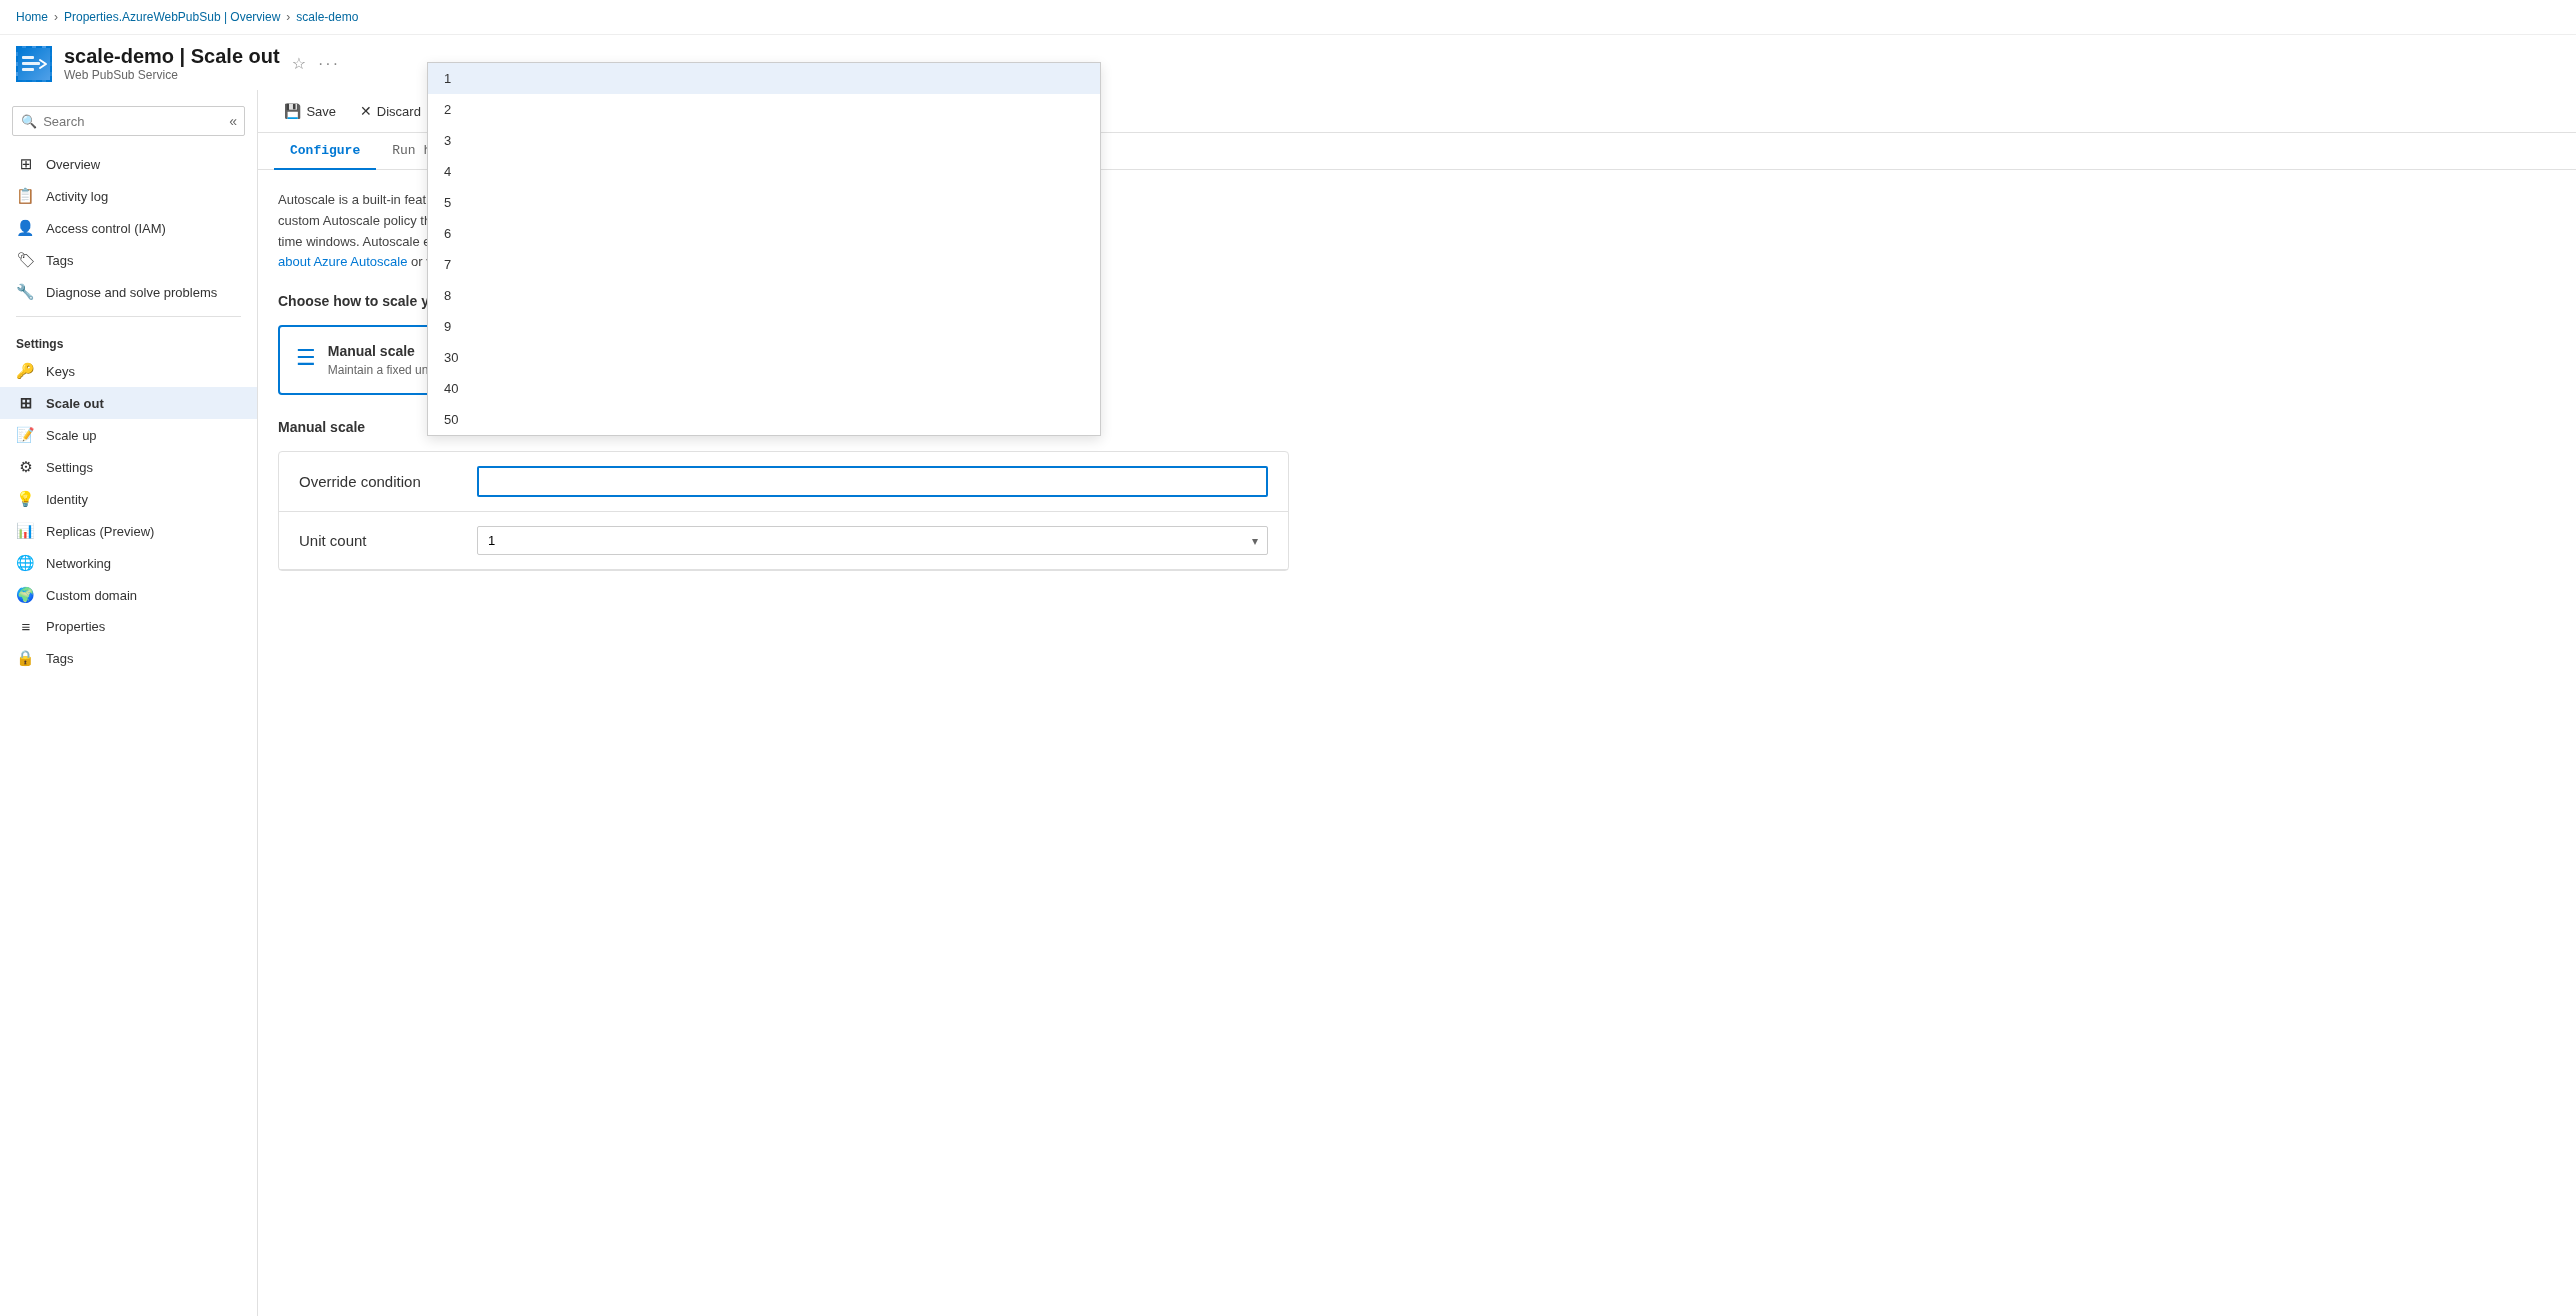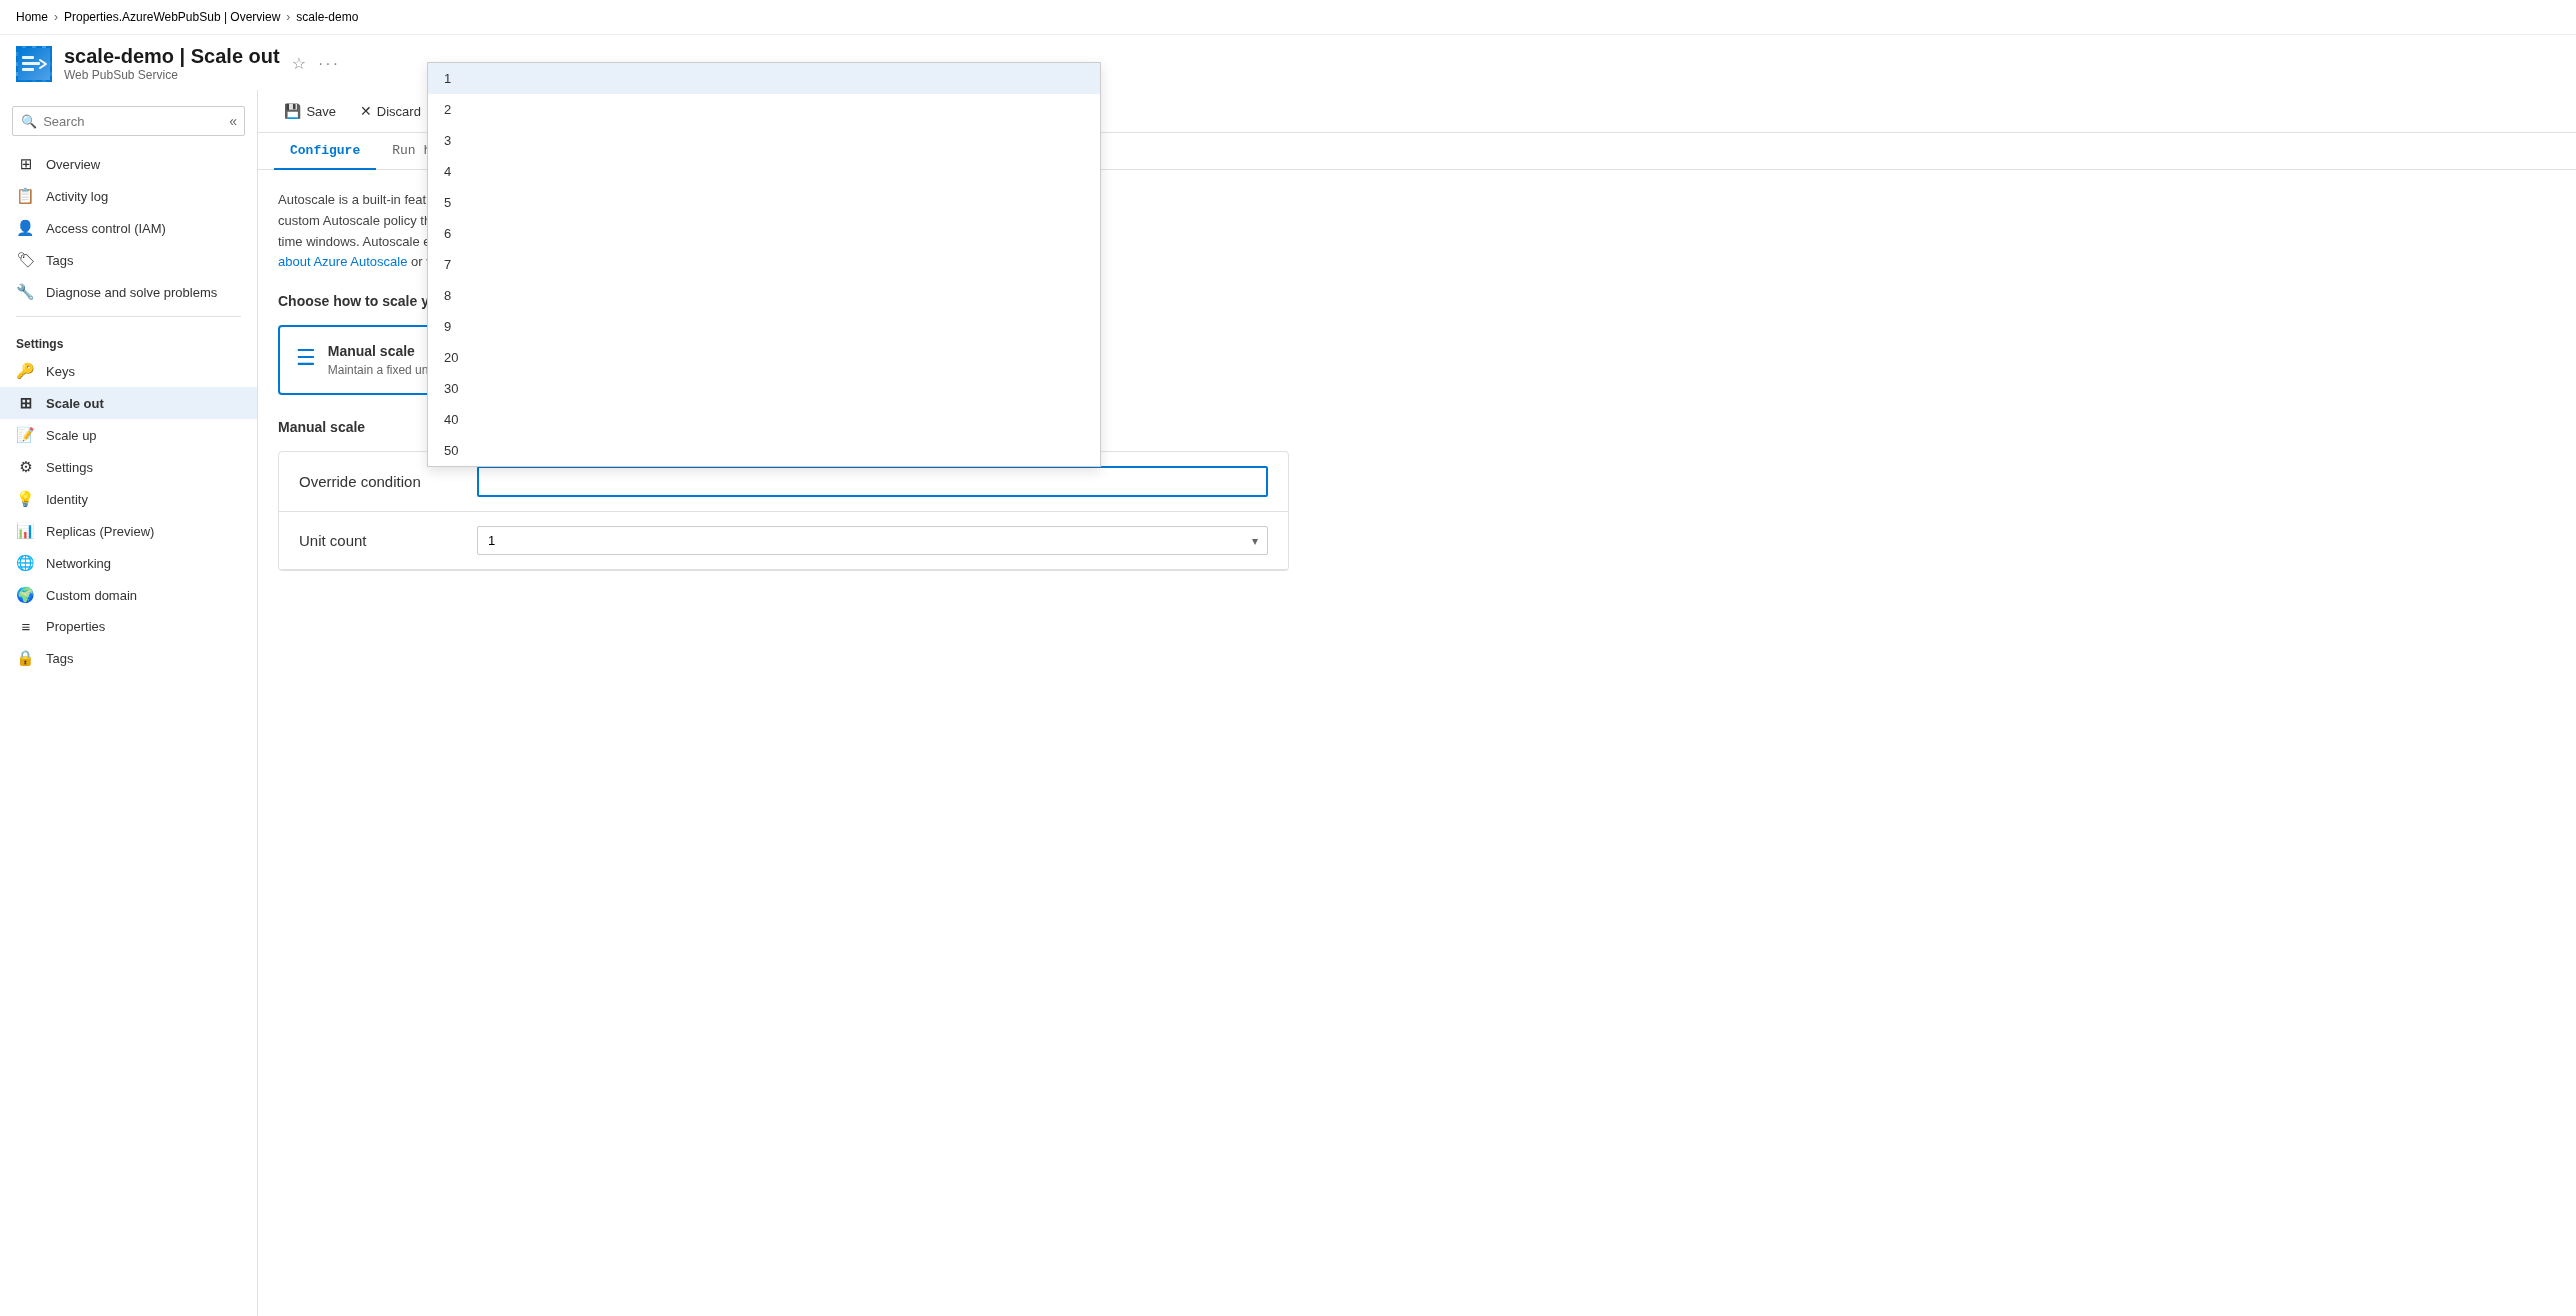--- a/index.html
+++ b/index.html
@@ -5,21 +5,21 @@
     * { box-sizing: border-box; margin: 0; padding: 0; }
     body { font-family: 'Segoe UI', Arial, sans-serif; font-size: 13px; color: #333; background: #fff; overflow: hidden; }
 
     
     .breadcrumb {
       display: flex; align-items: center; gap: 6px;
       padding: 10px 16px; font-size: 12px; color: #0078d4;
       background: #fff; border-bottom: 1px solid #eee;
     }
     .breadcrumb span { color: #666; }
-    .breadcrumb a { color: #000000; text-decoration: none; }
+    .breadcrumb a { color: #0369a1; text-decoration: none; }
 
     
     .page-header {
       display: flex; align-items: center; gap: 12px;
       padding: 10px 16px 8px 16px; background: #fff;
     }
     .page-header-icon {
       width: 36px; height: 36px;
       background: linear-gradient(135deg, #0078d4 0%, #50a0e8 100%);
       border: 2px dashed #0078d4;
@@ -366,21 +366,20 @@
         <div id="unit-dropdown" style="position: fixed; left: 427px; top: 62px; background: rgb(255, 255, 255); border: 1px solid rgb(204, 204, 204); box-shadow: rgba(0, 0, 0, 0.12) 0px 4px 12px; z-index: 200; min-width: 674px;">
           <div class="unit-dropdown-item highlighted">1</div>
           <div class="unit-dropdown-item">2</div>
           <div class="unit-dropdown-item">3</div>
           <div class="unit-dropdown-item">4</div>
           <div class="unit-dropdown-item">5</div>
           <div class="unit-dropdown-item">6</div>
           <div class="unit-dropdown-item">7</div>
           <div class="unit-dropdown-item">8</div>
           <div class="unit-dropdown-item">9</div>
-          <div class="unit-dropdown-item">20</div>
           <div class="unit-dropdown-item">30</div>
           <div class="unit-dropdown-item">40</div>
           <div class="unit-dropdown-item">50</div>
         </div>
       </div>
 
     </div>
   </div>
 </div>
 

